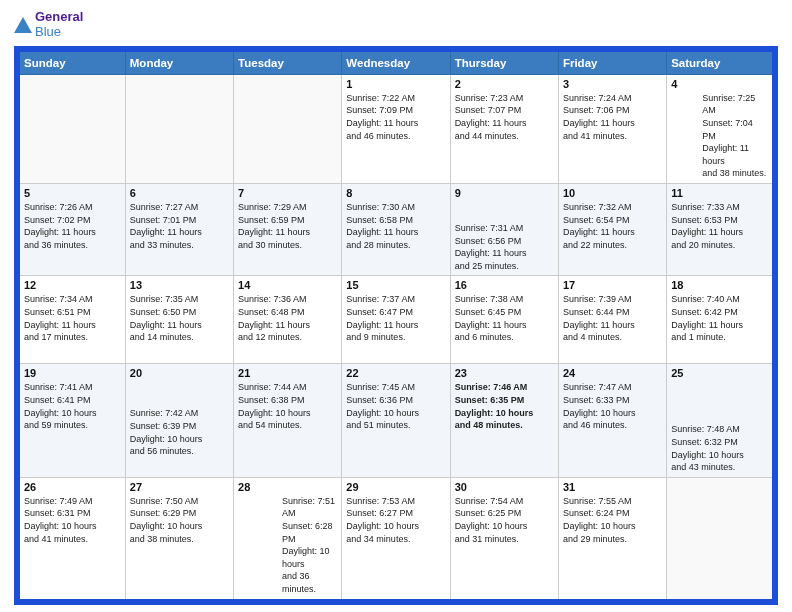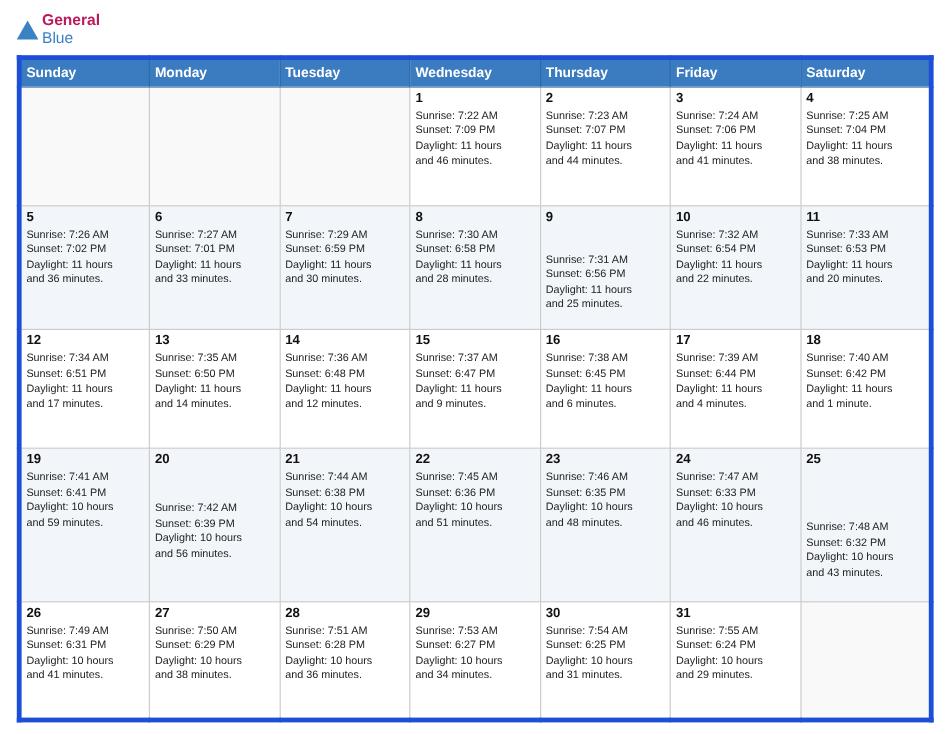--- a/index.html
+++ b/index.html
@@ -36,21 +36,21 @@
       font-weight: bold;
       color: #1a1a2e;
       line-height: 1.1;
     }
     .location-title {
       font-size: 13px;
       color: #333;
     }
     .calendar {
       flex: 1;
-      border: 4px solid #1d4ed8;
+      border: 6px solid #1d4ed8;
       border-collapse: collapse;
       width: 100%;
       table-layout: fixed;
     }
     .calendar th {
       background-color: #3b7bbf;
       color: #fff;
       font-size: 11.5px;
       font-weight: bold;
       padding: 5px 4px;
@@ -91,21 +91,21 @@
 </head>
 <body>
 
 <div class="page">
   <div class="header">
     <div class="logo">
   <svg width="18" height="18" viewBox="0 0 18 18">
     <polygon points="9,1 18,17 0,17" fill="#3b82c4"></polygon>
   </svg>
   <div>
-    <div style="font-size:13px;font-weight:bold;color:#be185d;line-height:1.15;">General</div>
+    <div style="font-size:13px;font-weight:bold;color:#4c1d95;line-height:1.15;">General</div>
     <div style="font-size:13px;font-weight:normal;color:#3b82c4;line-height:1.15;">Blue</div>
   </div>
 </div>
     <div class="title-block">
       <div class="month-title"></div>
       <div class="location-title"></div>
     </div>
   </div>
 
   <table class="calendar">
@@ -141,21 +141,21 @@
           </td>
           <td>
             <span class="day-num">3</span>
             <div class="day-info" style="white-space: pre-line;">Sunrise: 7:24 AM
 Sunset: 7:06 PM
 Daylight: 11 hours
 and 41 minutes.</div>
           </td>
           <td>
             <span class="day-num">4</span>
-            <div class="day-info" style="white-space: pre-line;">Sunrise: 7:25 AM
+            <div class="day-info" style="white-space: pre-line; margin-left: 31px;">Sunrise: 7:25 AM
 Sunset: 7:04 PM
 Daylight: 11 hours
 and 38 minutes.</div>
           </td>
         </tr>
         <tr>
           <td>
             <span class="day-num">5</span>
             <div class="day-info" style="white-space: pre-line;">Sunrise: 7:26 AM
 Sunset: 7:02 PM
@@ -280,21 +280,21 @@
           </td>
           <td>
             <span class="day-num">22</span>
             <div class="day-info" style="white-space: pre-line;">Sunrise: 7:45 AM
 Sunset: 6:36 PM
 Daylight: 10 hours
 and 51 minutes.</div>
           </td>
           <td>
             <span class="day-num">23</span>
-            <div class="day-info" style="white-space: pre-line;">Sunrise: 7:46 AM
+            <div class="day-info" style="white-space: pre-line; font-weight: bold;">Sunrise: 7:46 AM
 Sunset: 6:35 PM
 Daylight: 10 hours
 and 48 minutes.</div>
           </td>
           <td>
             <span class="day-num">24</span>
             <div class="day-info" style="white-space: pre-line;">Sunrise: 7:47 AM
 Sunset: 6:33 PM
 Daylight: 10 hours
 and 46 minutes.</div>
@@ -317,21 +317,21 @@
           </td>
           <td>
             <span class="day-num">27</span>
             <div class="day-info" style="white-space: pre-line;">Sunrise: 7:50 AM
 Sunset: 6:29 PM
 Daylight: 10 hours
 and 38 minutes.</div>
           </td>
           <td>
             <span class="day-num">28</span>
-            <div class="day-info" style="white-space: pre-line;">Sunrise: 7:51 AM
+            <div class="day-info" style="white-space: pre-line; margin-left: 44px;">Sunrise: 7:51 AM
 Sunset: 6:28 PM
 Daylight: 10 hours
 and 36 minutes.</div>
           </td>
           <td>
             <span class="day-num">29</span>
             <div class="day-info" style="white-space: pre-line;">Sunrise: 7:53 AM
 Sunset: 6:27 PM
 Daylight: 10 hours
 and 34 minutes.</div>

